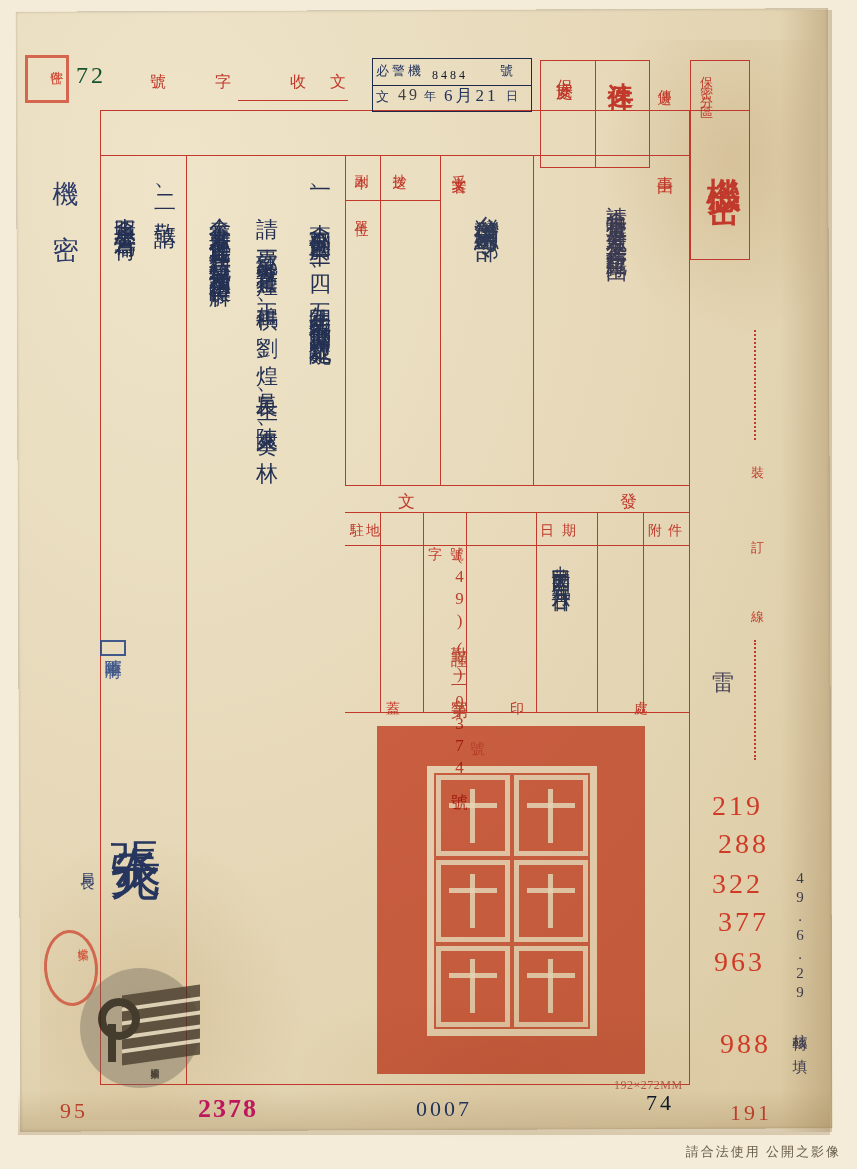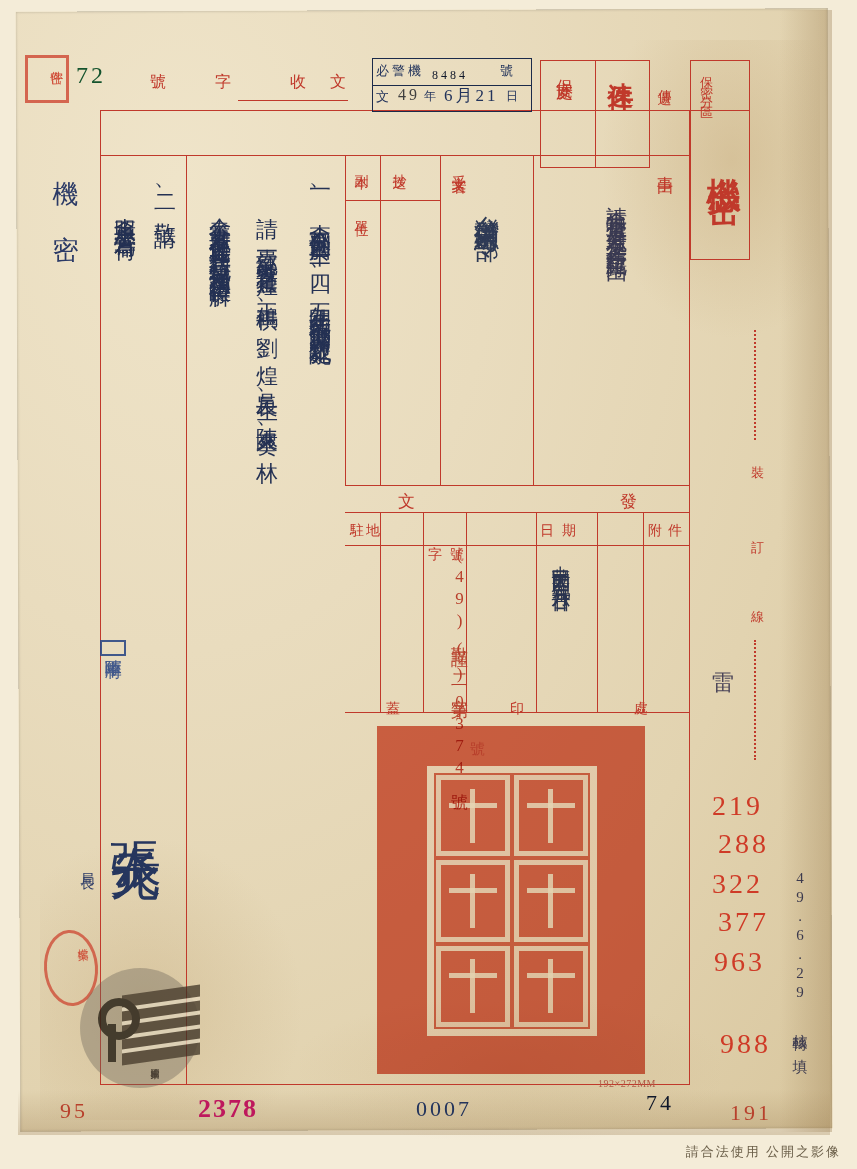--- a/index.html
+++ b/index.html
@@ -273,23 +273,23 @@
   .footer-note {
     position: absolute;
     right: 16px;
     bottom: 8px;
     color: #6a5e48;
     font-size: 13px;
     letter-spacing: 2px;
   }
   .mm-note {
     position: absolute;
-    left: 598px; top: 1078px;
+    left: 614px; top: 1078px;
     color: #b05a46;
-    font-size: 10px;
+    font-size: 12px;
     letter-spacing: 0.5px;
   }
   .docnum {
     position: absolute;
     left: 198px; top: 1094px;
     color: #be185d;
     font-size: 26px;
     font-weight: bold;
     letter-spacing: 2px;
   }

